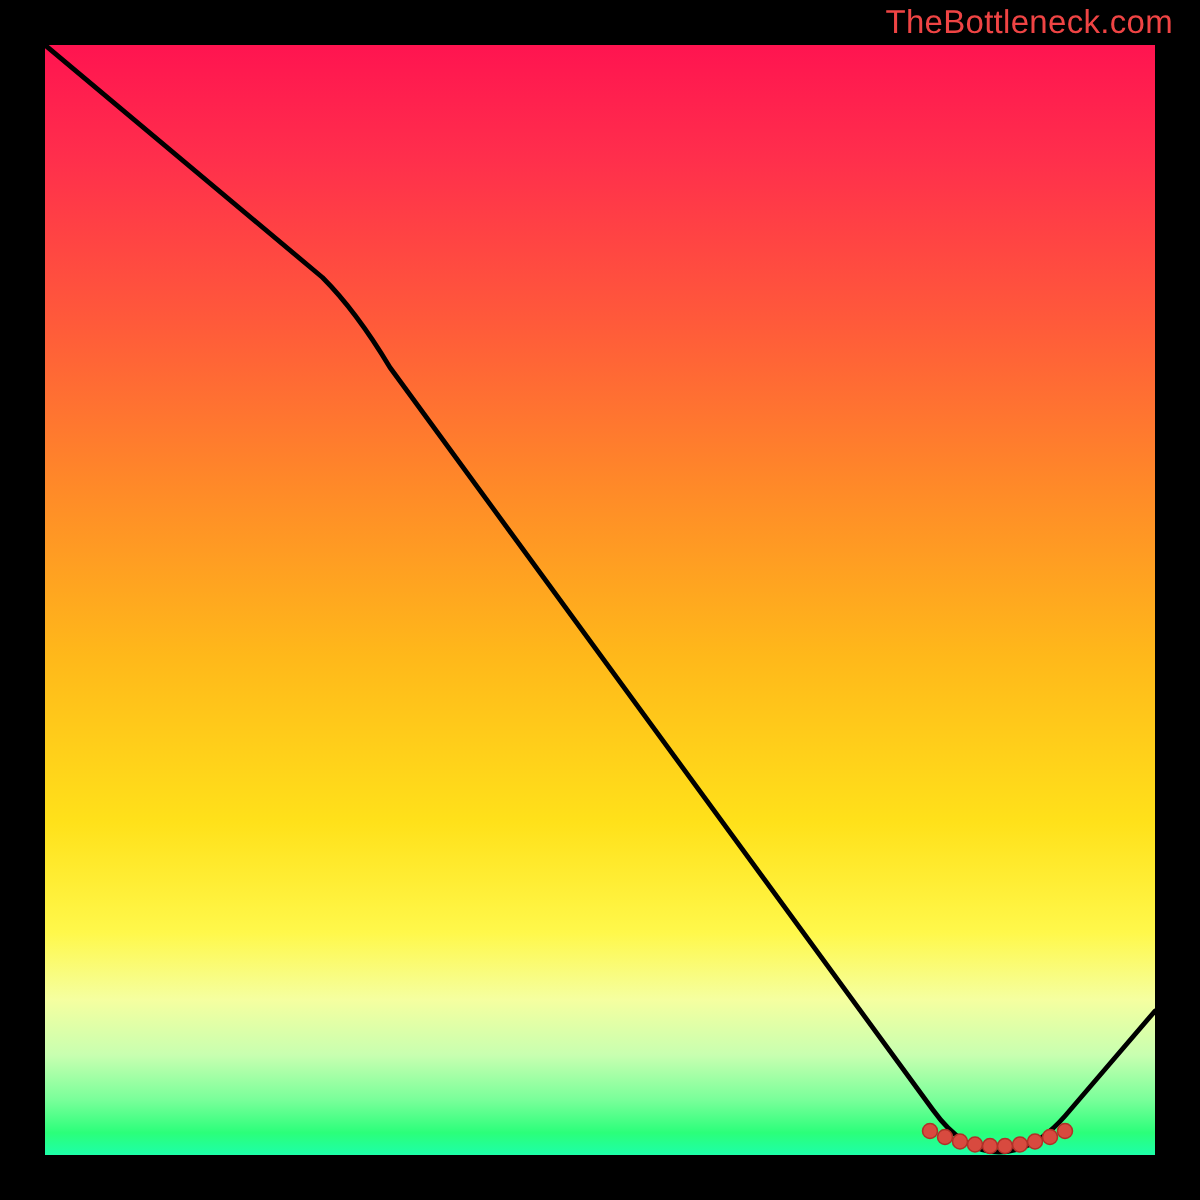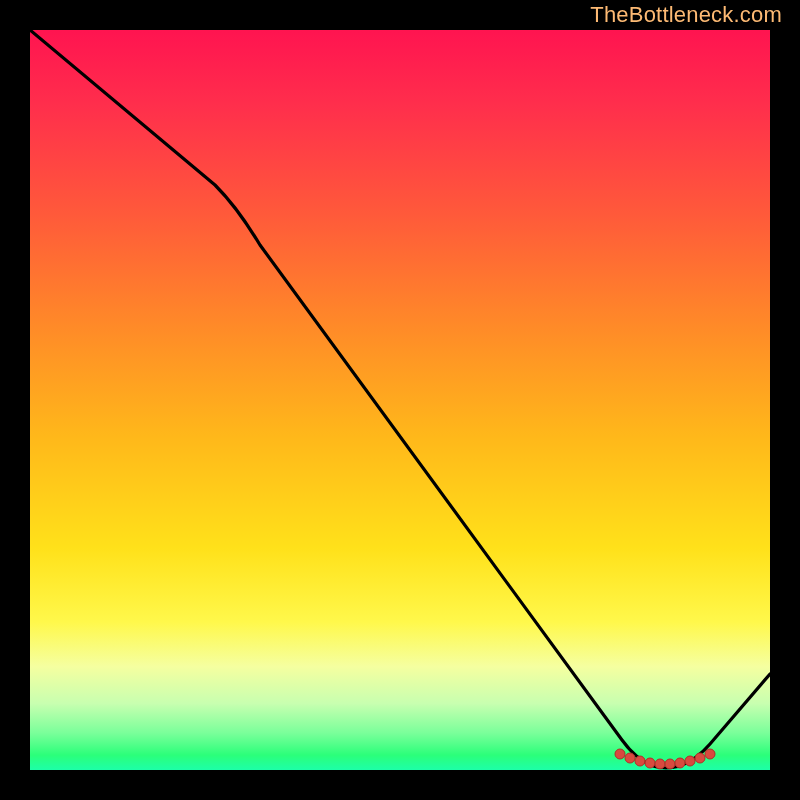--- a/index.html
+++ b/index.html
@@ -14,21 +14,21 @@
   .frame {
     position: relative;
     width: 800px;
     height: 800px;
     background: #000;
   }
   .watermark {
     position: absolute;
     top: 2px;
     right: 18px;
-    color: #fdba74;
+    color: #ef4444;
     font-size: 22px;
     font-weight: 500;
     letter-spacing: 0.2px;
     z-index: 10;
   }
   .plot {
     position: absolute;
     left: 30px;
     top: 30px;
     width: 740px;

